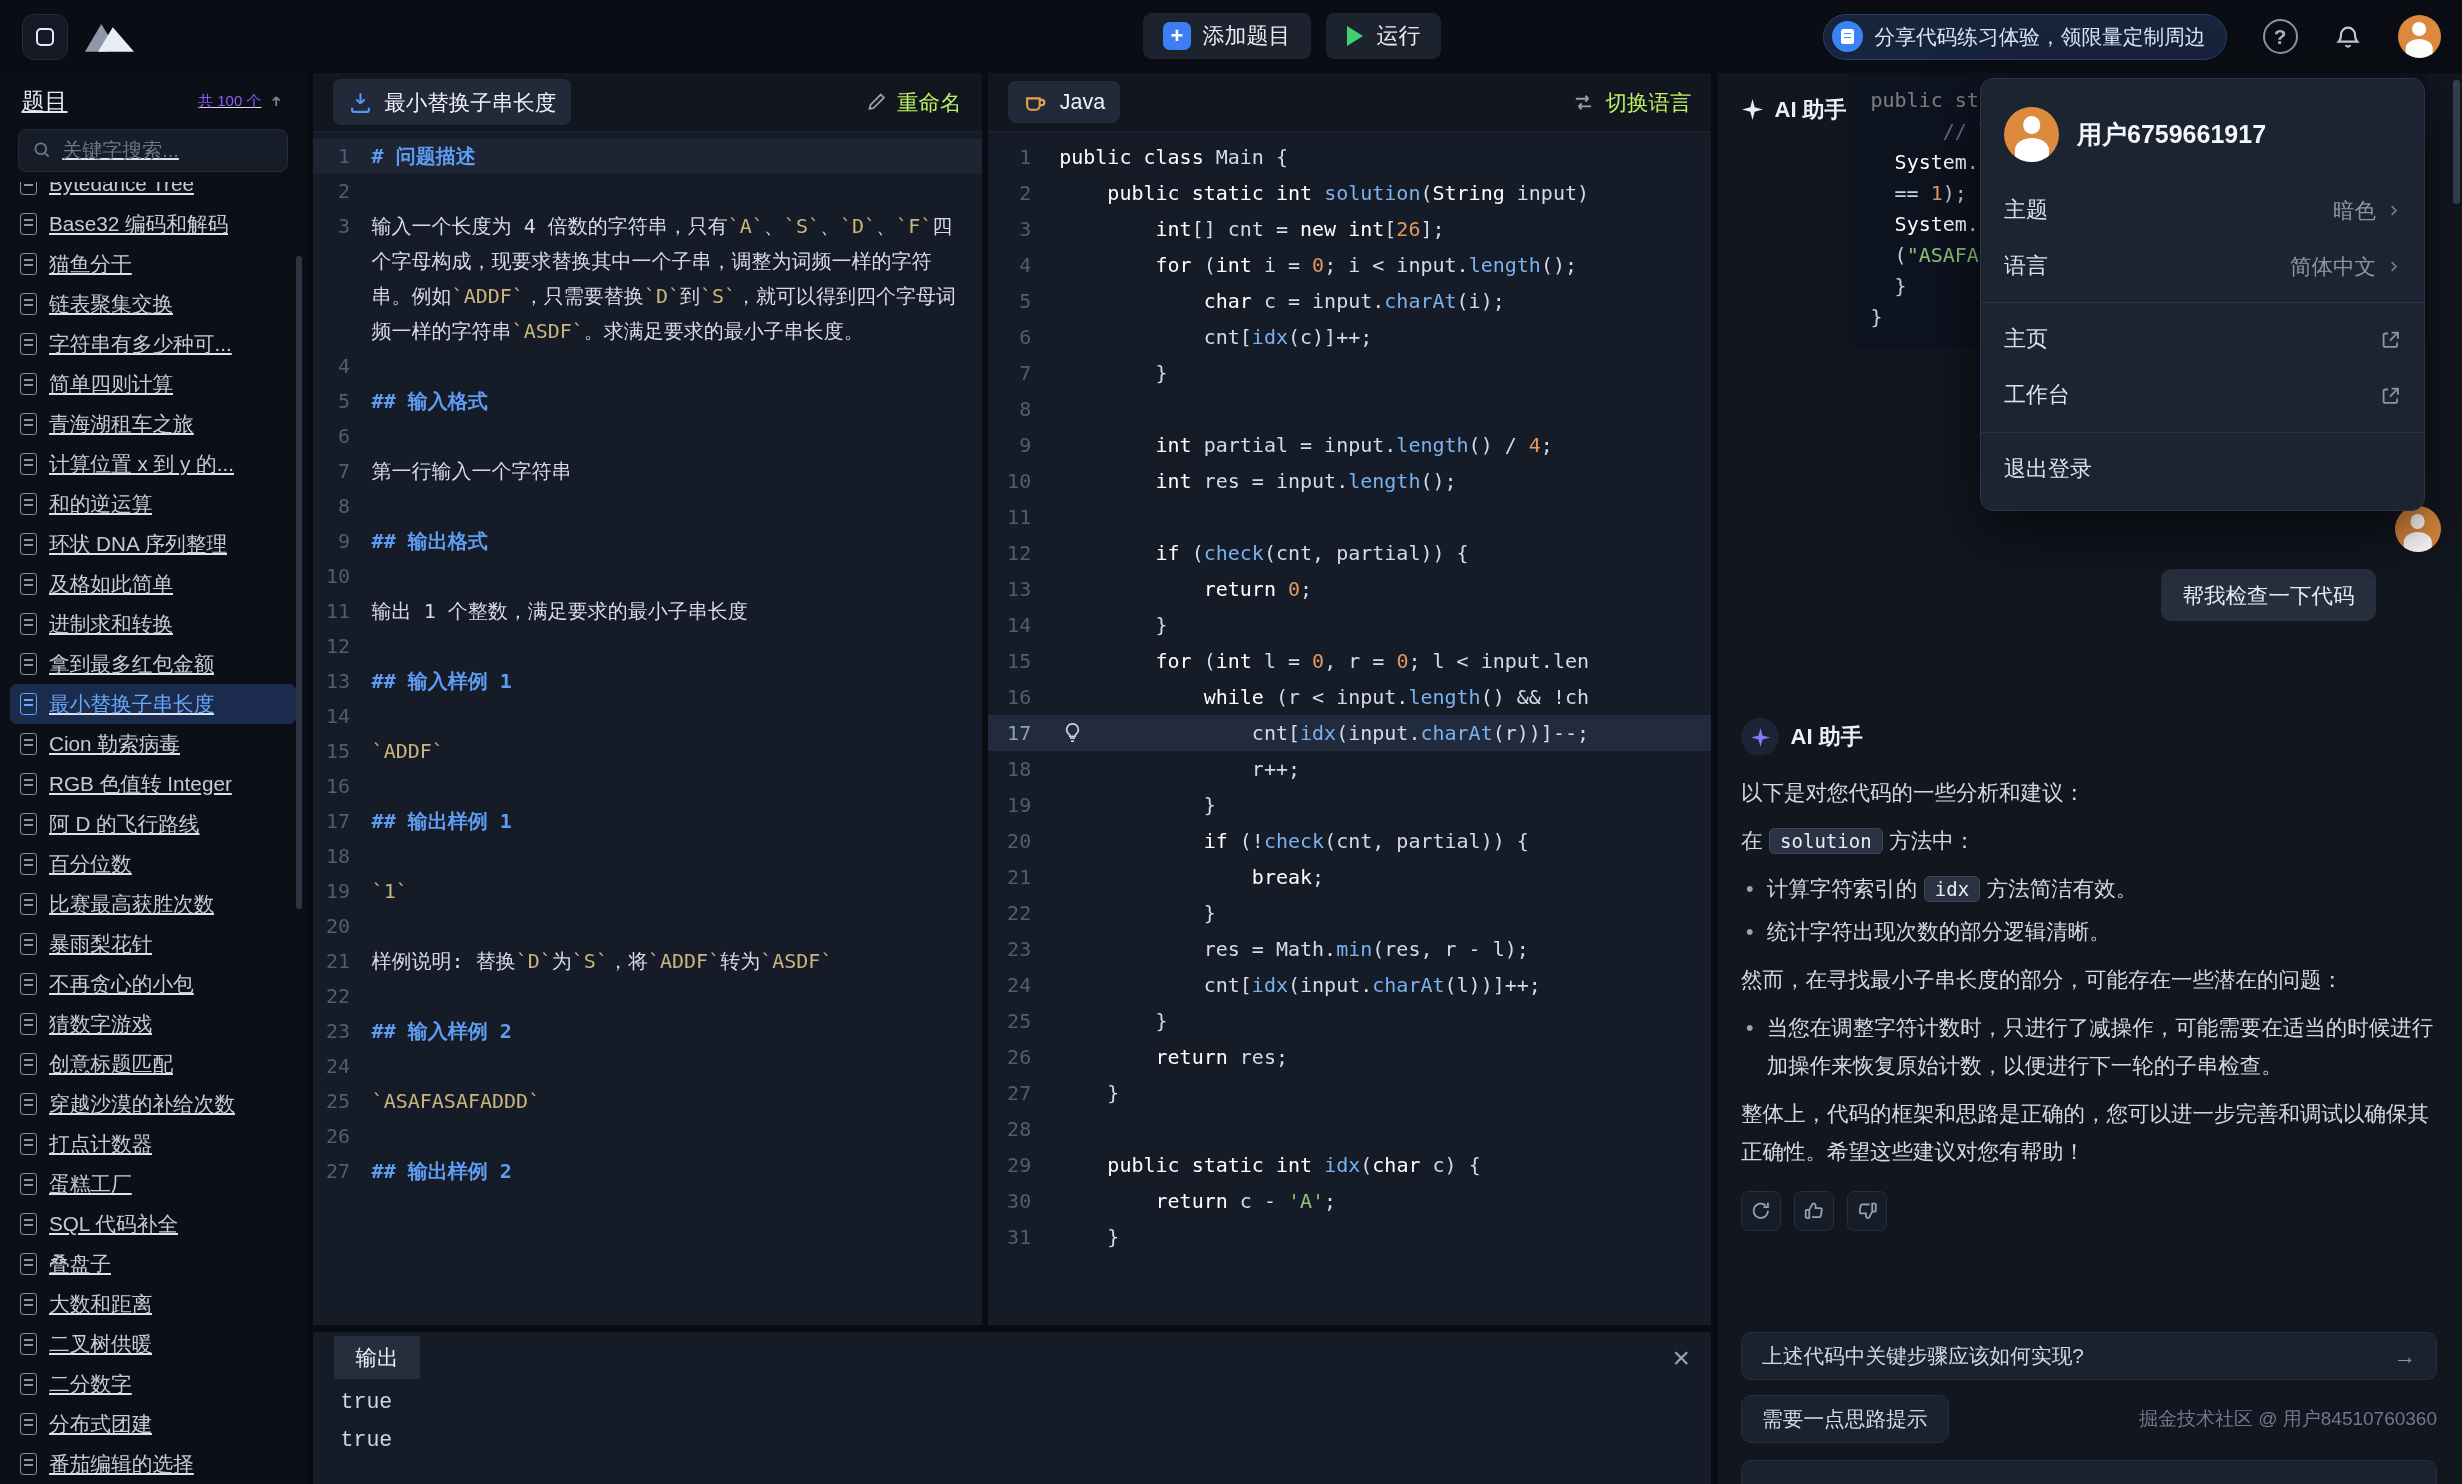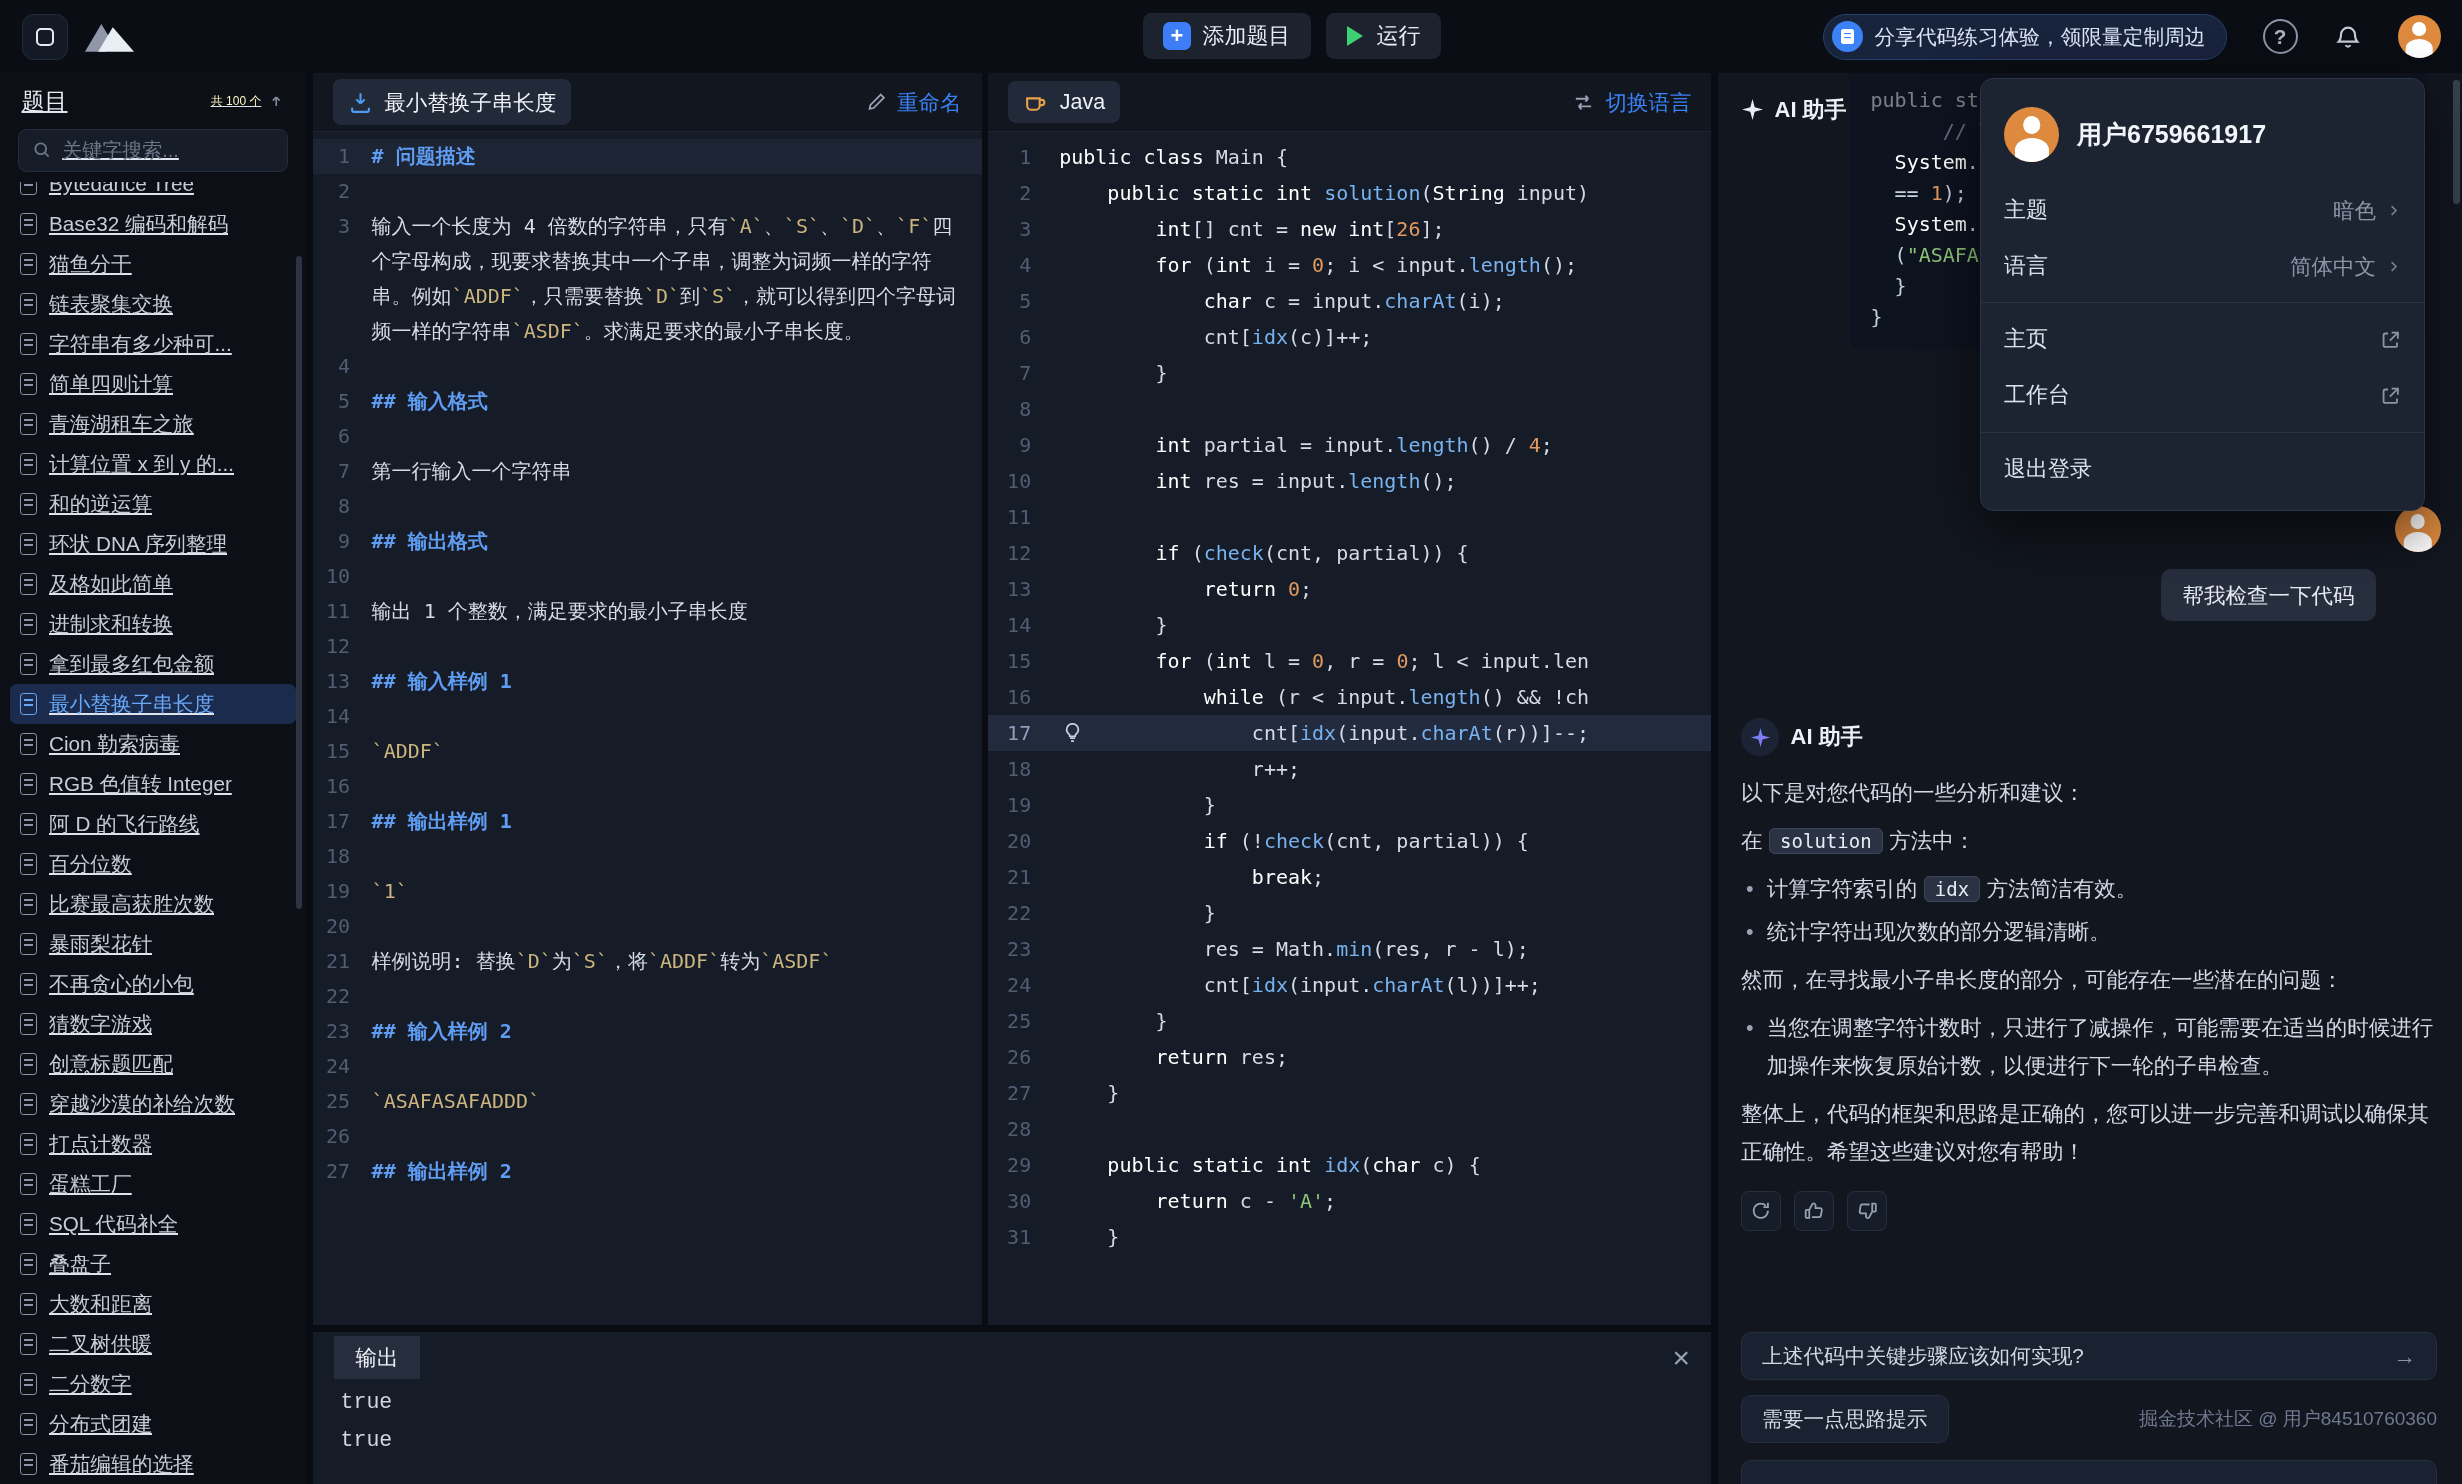--- a/index.html
+++ b/index.html
@@ -30,26 +30,26 @@
   .avatar { width:43px; height:43px; border-radius:50%; background:#dd8a3f; position:relative; overflow:hidden; flex:none; cursor:pointer; }
   .avatar::before { content:""; position:absolute; top:17%; left:50%; transform:translateX(-50%); width:32%; height:32%; border-radius:50%; background:#fff; }
   .avatar::after { content:""; position:absolute; top:56%; left:50%; transform:translateX(-50%); width:62%; height:44%; border-radius:50% 50% 0 0; background:#fff; }
   .avatar.lg { width:55px; height:55px; }
 
   
   .content { position:absolute; top:73px; left:0; right:0; bottom:0; display:flex; gap:6.6px; }
   .panel { background:#151b27; display:flex; flex-direction:column; min-height:0; }
   .phead { height:59px; flex:none; display:flex; align-items:center; justify-content:space-between; padding:0 20px; background:#11161f; border-bottom:0.8px solid #1e2531; }
   .title-chip { display:flex; align-items:center; gap:11.6px; background:#222938; border-radius:7.4px; padding:8.3px 15px; font-size:21.5px; color:#eef1f7; cursor:pointer; }
-  .ghost-btn { display:flex; align-items:center; gap:10px; color:#3b82f6; font-size:21.5px; }
+  .ghost-btn { display:flex; align-items:center; gap:10px; color:#bef264; font-size:21.5px; }
 
   
   .sidebar { width:306px; flex:none; background:#0c0f15; display:flex; flex-direction:column; position:relative;text-decoration:underline; }
   .sb-head { display:flex; align-items:center; justify-content:space-between; padding:13.2px 21.5px 11.6px; font-size:23px; color:#e9edf4; }
-  .sb-count { font-size:12px; color:#fef9c3; display:flex; align-items:center; gap:6.6px; }
+  .sb-count { font-size:15px; color:#8b5cf6; display:flex; align-items:center; gap:6.6px; }
   .search-box { margin:0 18px 10px; height:43px; background:#161c28; border:0.8px solid #242c3b; border-radius:8.3px; display:flex; align-items:center; gap:10px; padding:0 13.2px; flex:none; }
   .search-box input { flex:1; min-width:0; background:transparent; border:none; outline:none; color:#dfe3ec; font-size:20px; font-family:inherit; }
   .search-box input::placeholder { color:#6c7689; }
   .sb-list-viewport { flex:1; overflow:hidden; position:relative; }
   .sb-list-inner { margin-top:-18px; }
   .sb-item { height:40px; margin:0 10px; padding:0 10px; border-radius:6.6px; display:flex; align-items:center; gap:11.6px; font-size:20.7px; color:#c6ccd8; cursor:pointer; overflow:hidden; }
   .sb-item.selected { background:#1b2b4d; color:#69a8f7; }
   .sb-label { overflow:hidden; white-space:nowrap; text-overflow:ellipsis; }
   .doc-icon { width:17.4px; height:21.5px; flex:none; border:1.7px solid #8b93a7; border-radius:3.3px; position:relative; }
   .doc-icon::before { content:""; position:absolute; left:3.3px; right:3.3px; top:5px; height:1.7px; background:#8b93a7; box-shadow:0 5px 0 #8b93a7; }

